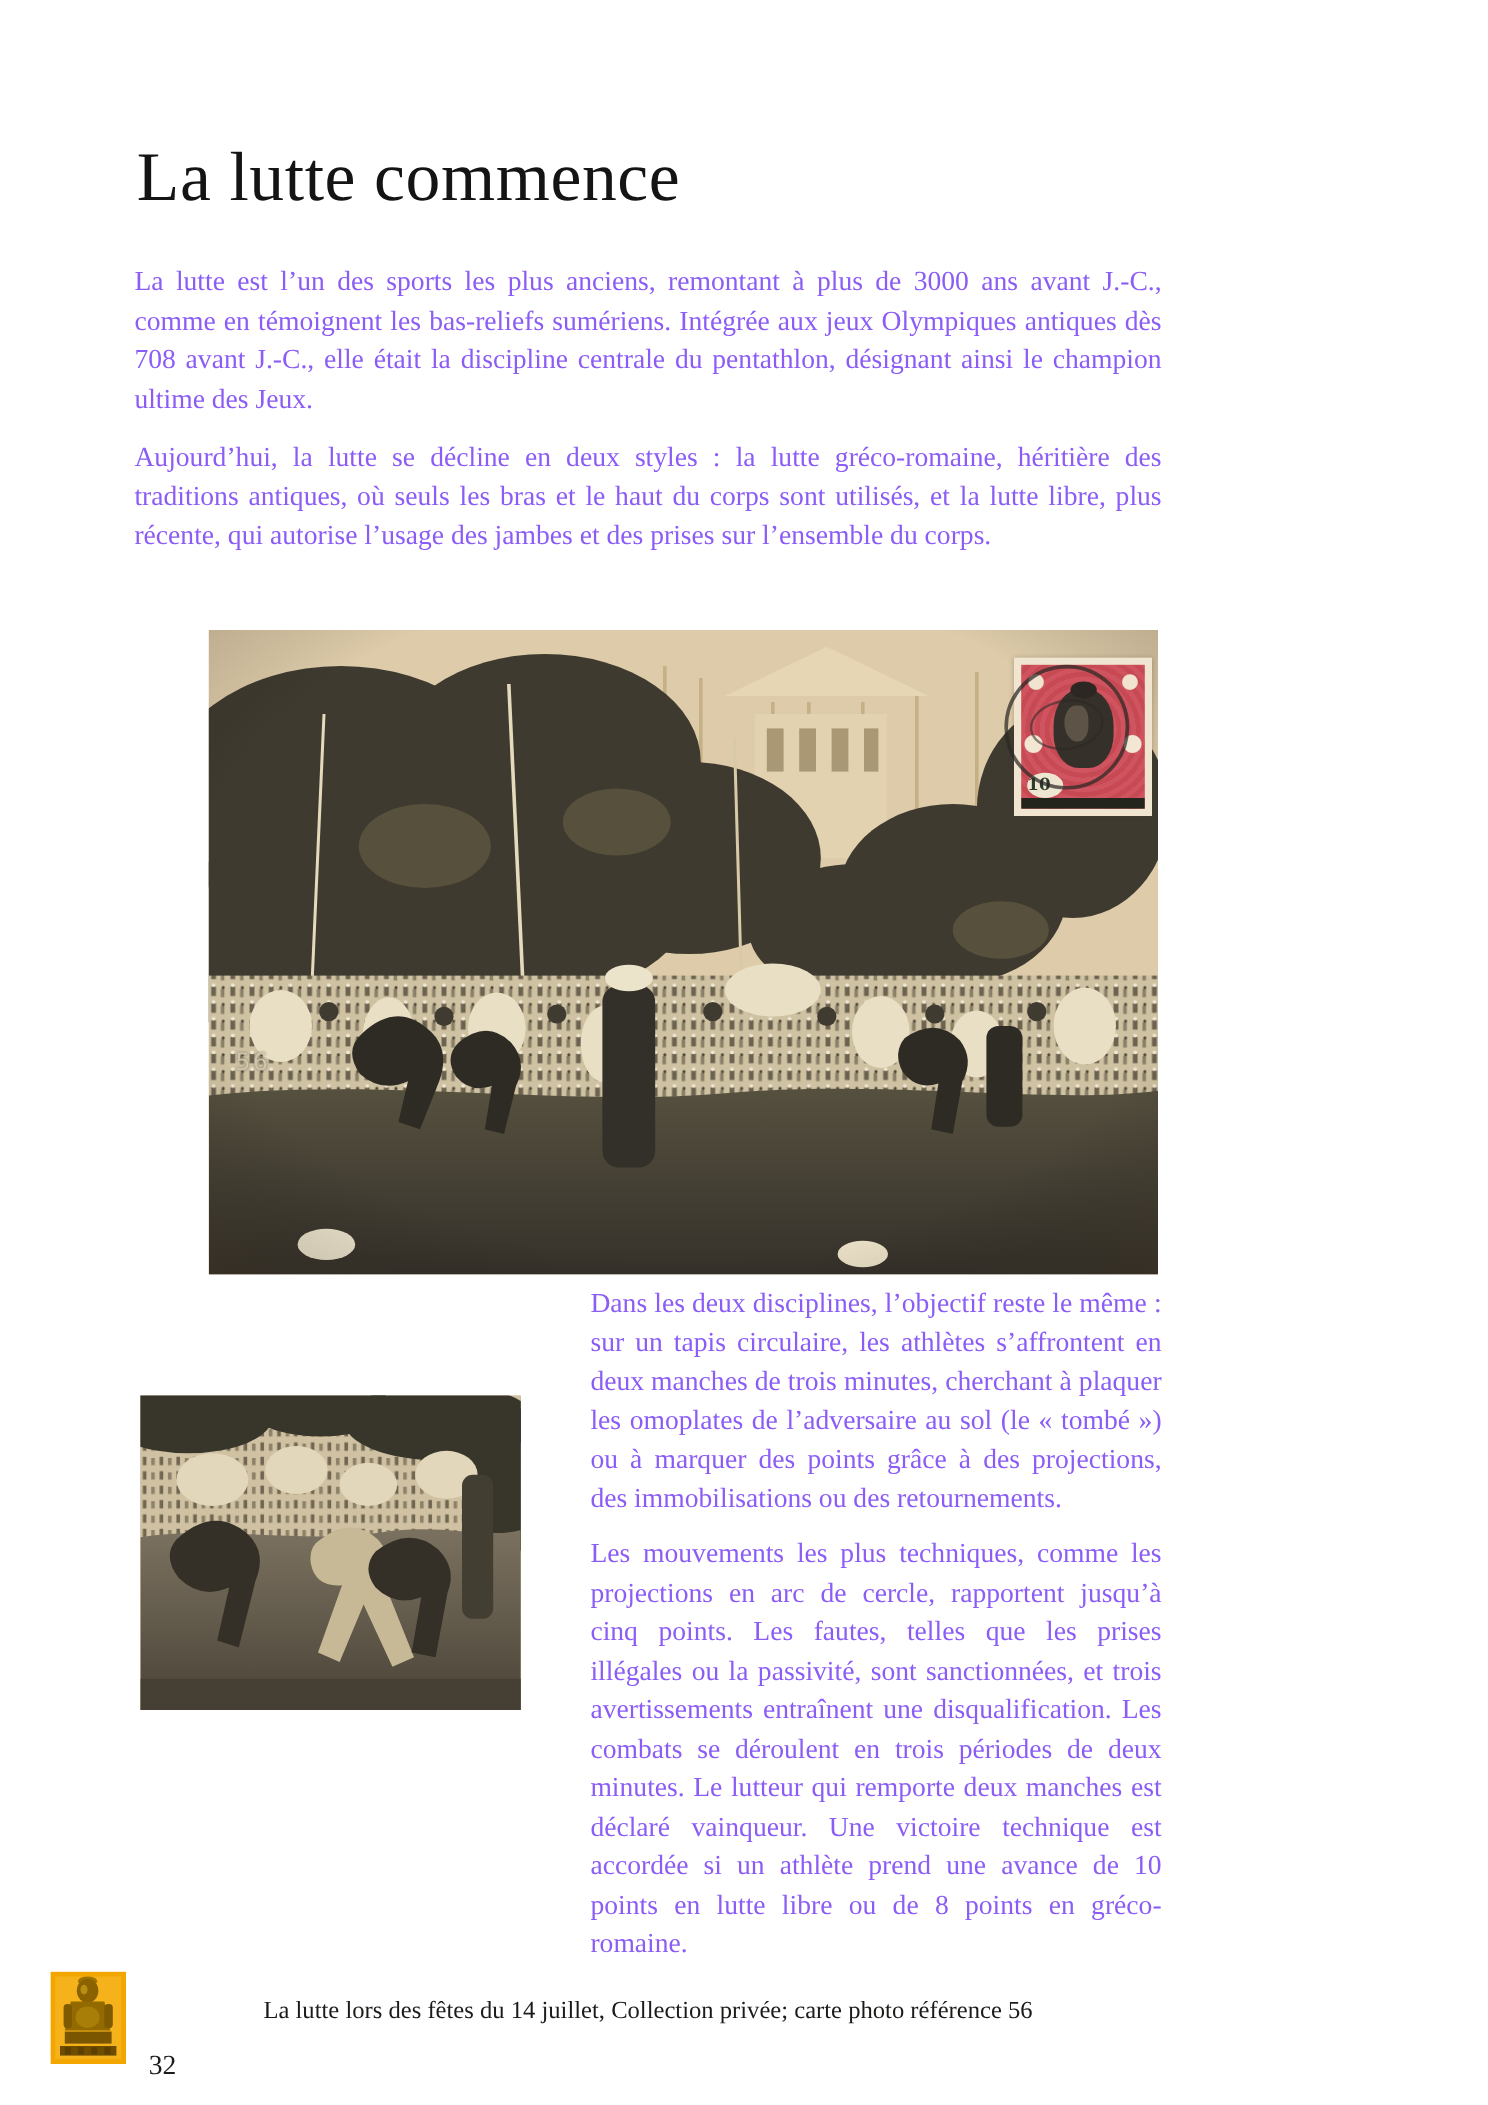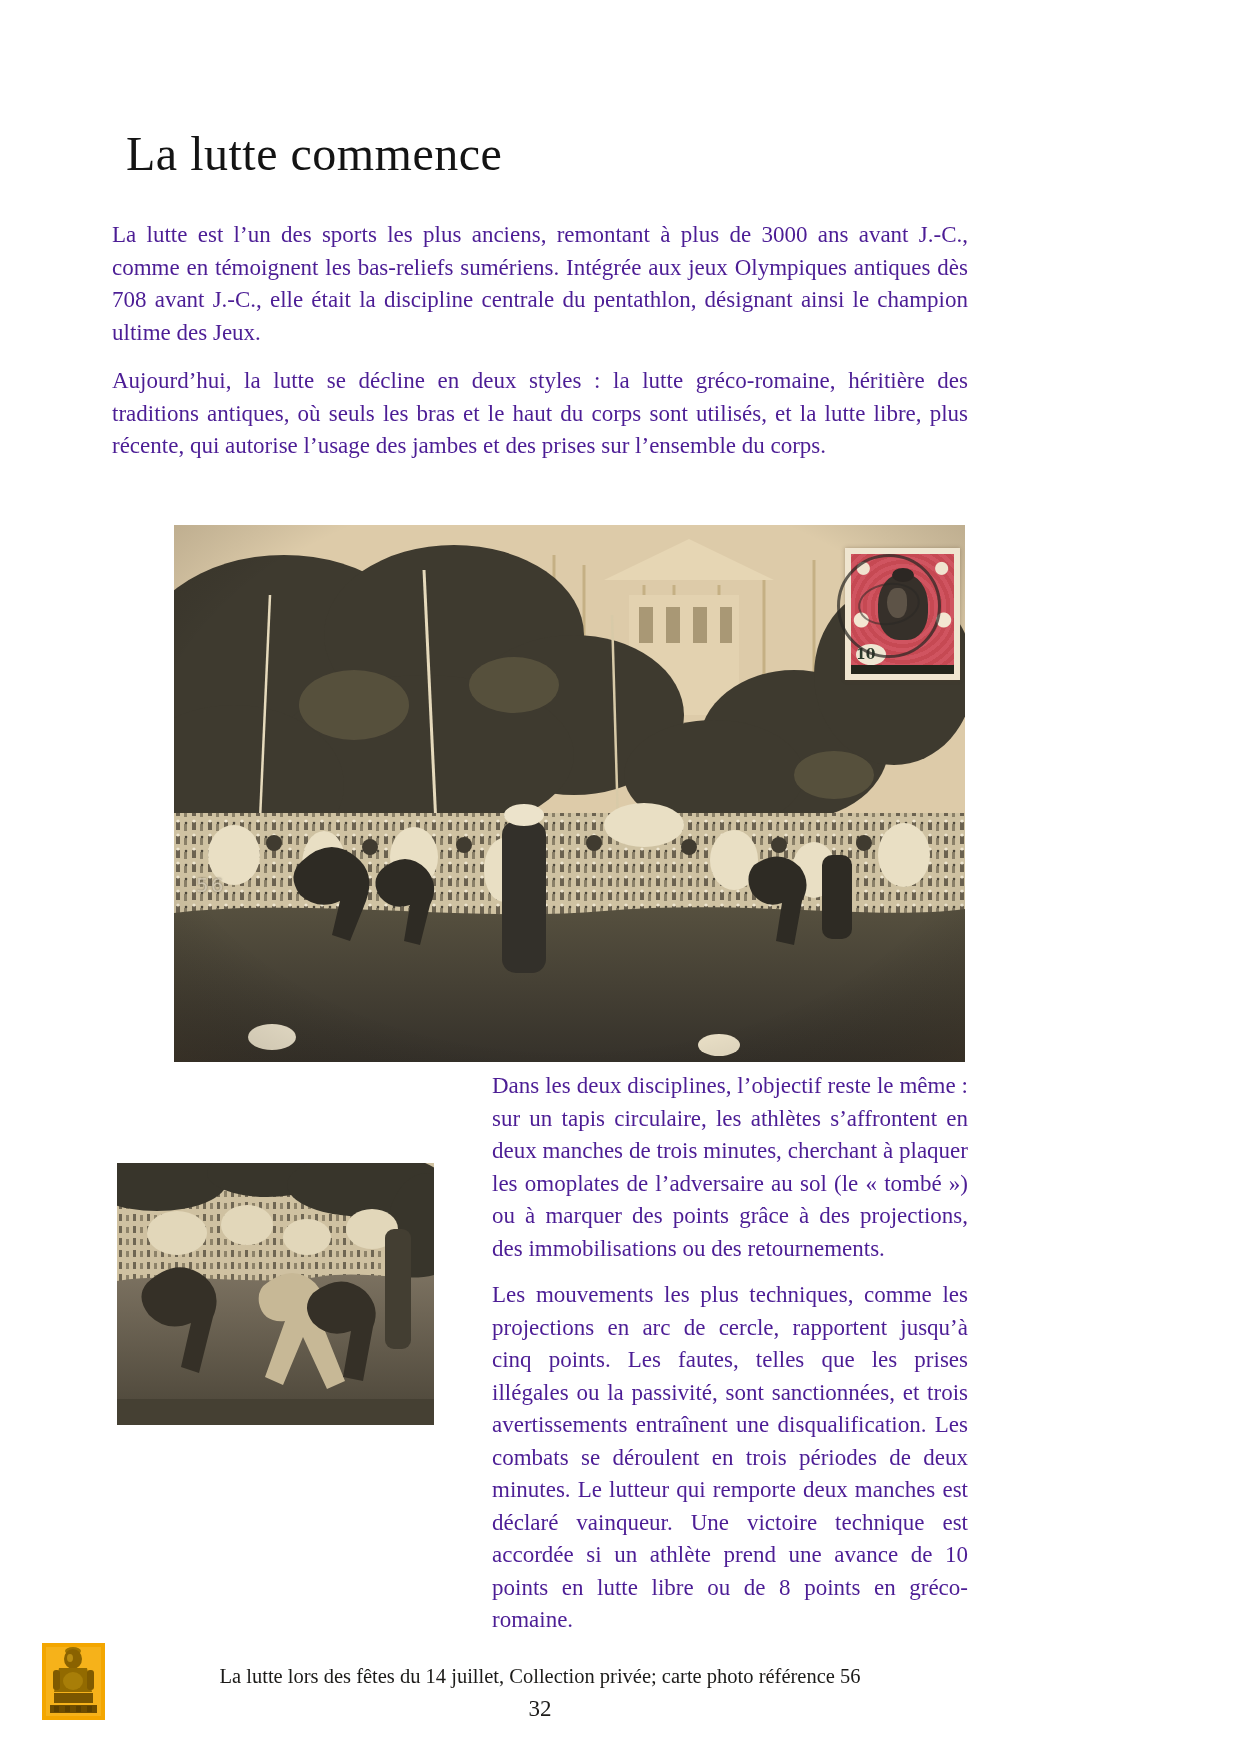--- a/index.html
+++ b/index.html
@@ -2,26 +2,26 @@
 <html lang="fr"><head>
 <meta charset="utf-8">
 <style>
   html,body{margin:0;padding:0;background:#ffffff;}
   .page{
     position:relative;width:1240px;height:1754px;background:#ffffff;
     overflow:hidden;font-family:"Liberation Serif","DejaVu Serif",serif;
     color:#1e1d1b;
   }
   .title{
-    position:absolute;left:110px;top:110px;margin:16px;
-    font-size:48px;font-weight:400;letter-spacing:0.5px;color:#141414;
+    position:absolute;left:110px;top:110px;margin:4px;
+    font-size:58px;font-weight:400;letter-spacing:0.5px;color:#141414;
   }
   .bodytext{
     position:absolute;margin:0;font-size:23px;line-height:32.5px;
-    text-align:justify;color:#4c1d95;
+    text-align:justify;color:#8b5cf6;
   }
   .para1{left:112px;top:219px;width:856px;}
   .para2{left:112px;top:365px;width:856px;}
   .para3{left:492px;top:1070px;width:476px;}
   .para4{left:492px;top:1279px;width:476px;}
 
   figure{margin:0;padding:0;}
   .photo-main{position:absolute;left:174px;top:525px;width:791px;height:537px;background:#c9b896;}
   .photo-small{position:absolute;left:117px;top:1163px;width:317px;height:262px;background:#b8a988;}
   .photo-main svg,.photo-small svg{display:block;width:100%;height:100%;}
@@ -74,22 +74,22 @@
   .postmark:before{
     content:"";position:absolute;left:18px;top:26px;width:58px;height:38px;
     border:2px solid rgba(42,40,36,0.55);border-radius:50%;transform:rotate(-8deg);
   }
 
   .caption{
     position:absolute;left:112px;top:1665px;width:856px;margin:0;
     text-align:center;font-size:20.5px;color:#1c1b19;
   }
   .pageno{
-    position:absolute;left:112px;top:1696px;width:856px;margin:0;
-    text-align:center;font-size:23px;color:#1c1b19;
+    position:absolute;left:112px;top:1696px;width:856px;margin:12px;
+    text-align:left;font-size:23px;color:#1c1b19;
   }
   .corner-icon{position:absolute;left:42px;top:1643px;width:63px;height:77px;}
   .corner-icon svg{display:block;width:100%;height:100%;}
 </style>
 </head>
 <body>
 
 <div class="page">
 
   <h1 class="title">La lutte commence</h1>

